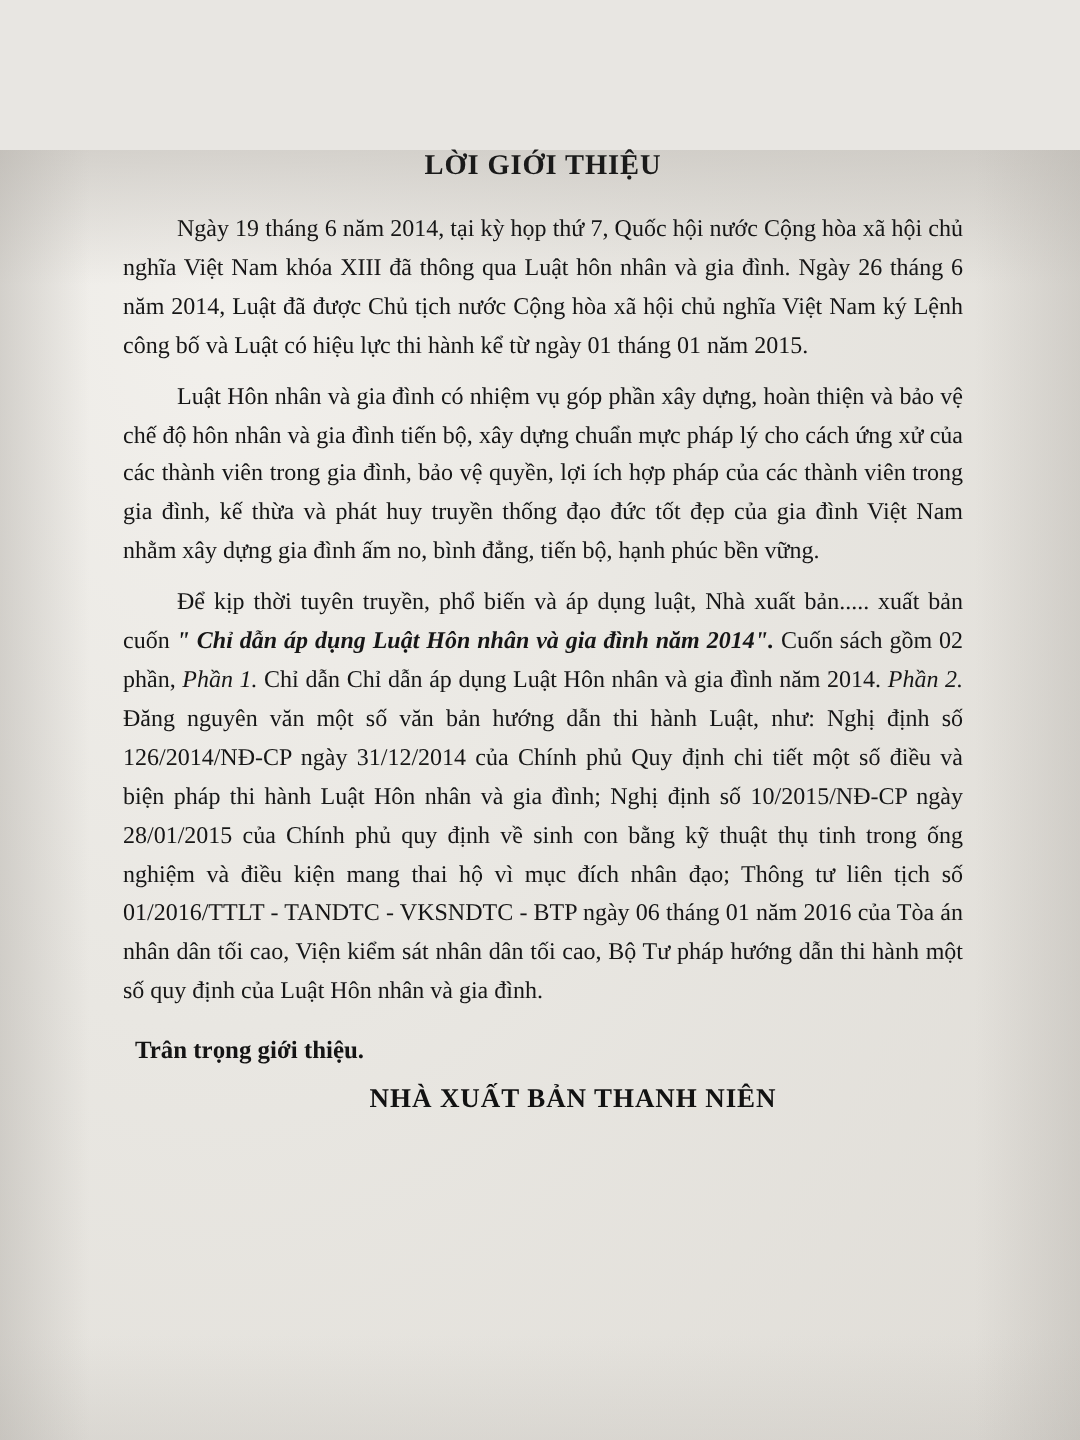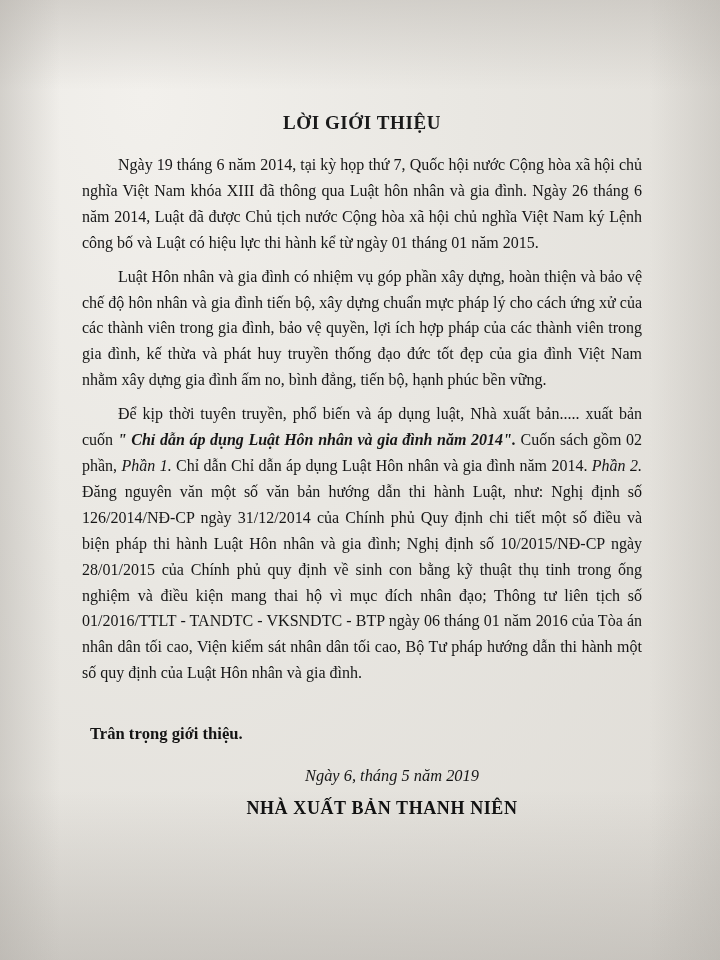--- a/index.html
+++ b/index.html
@@ -45,21 +45,21 @@
   }
   .shade-right {
     position: absolute;
     right: 0; top: 0; bottom: 0;
     width: 70px;
     background: linear-gradient(to left, rgba(180,176,170,0.4), rgba(180,176,170,0));
     pointer-events: none;
   }
   .content {
     position: relative;
-    padding: 12px 78px 0 82px;
+    padding: 0 78px 0 82px;
     z-index: 2;
   }
   .doc-title {
     text-align: center;
     font-weight: bold;
     font-size: 19px;
     letter-spacing: 0.6px;
     color: #1a1a1a;
     margin-top: 100px;
     margin-bottom: 18px;
@@ -76,21 +76,21 @@
     height: 6px;
   }
   b.bold-it {
     font-weight: bold;
     font-style: italic;
   }
   i.it {
     font-style: italic;
   }
   .closing {
-    margin-top: 38px;
+    margin-top: 16px;
     margin-left: 8px;
     font-size: 16.6px;
     font-weight: bold;
     color: #141414;
   }
   .date-line {
     margin-top: 22px;
     text-align: center;
     font-style: italic;
     font-size: 16.4px;
@@ -125,19 +125,18 @@
     <div class="gap"></div>
 
     <p class="para">Luật Hôn nhân và gia đình có nhiệm vụ góp phần xây dựng, hoàn thiện và bảo vệ chế độ hôn nhân và gia đình tiến bộ, xây dựng chuẩn mực pháp lý cho cách ứng xử của các thành viên trong gia đình, bảo vệ quyền, lợi ích hợp pháp của các thành viên trong gia đình, kế thừa và phát huy truyền thống đạo đức tốt đẹp của gia đình Việt Nam nhằm xây dựng gia đình ấm no, bình đẳng, tiến bộ, hạnh phúc bền vững.</p>
 
     <div class="gap"></div>
 
     <p class="para"><span>Để kịp thời tuyên truyền, phổ biến và áp dụng luật, Nhà xuất bản..... xuất bản cuốn </span><b class="bold-it">" Chỉ dẫn áp dụng Luật Hôn nhân và gia đình năm 2014".</b><span> Cuốn sách gồm 02 phần, </span><i class="it">Phần 1.</i><span> Chỉ dẫn Chỉ dẫn áp dụng Luật Hôn nhân và gia đình năm 2014. </span><i class="it">Phần 2.</i><span> Đăng nguyên văn một số văn bản hướng dẫn thi hành Luật, như: Nghị định số 126/2014/NĐ-CP ngày 31/12/2014 của Chính phủ Quy định chi tiết một số điều và biện pháp thi hành Luật Hôn nhân và gia đình; Nghị định số 10/2015/NĐ-CP ngày 28/01/2015 của Chính phủ quy định về sinh con bằng kỹ thuật thụ tinh trong ống nghiệm và điều kiện mang thai hộ vì mục đích nhân đạo; Thông tư liên tịch số 01/2016/TTLT - TANDTC - VKSNDTC - BTP ngày 06 tháng 01 năm 2016 của Tòa án nhân dân tối cao, Viện kiểm sát nhân dân tối cao, Bộ Tư pháp hướng dẫn thi hành một số quy định của Luật Hôn nhân và gia đình.</span></p>
 
     <div class="closing">Trân trọng giới thiệu.</div>
 
-    <div class="date-line">Ngày 6, tháng 5 năm 2019</div>
 
     <div class="publisher">NHÀ XUẤT BẢN THANH NIÊN</div>
 
   </div>
 
 </div>
 
 </body></html>

